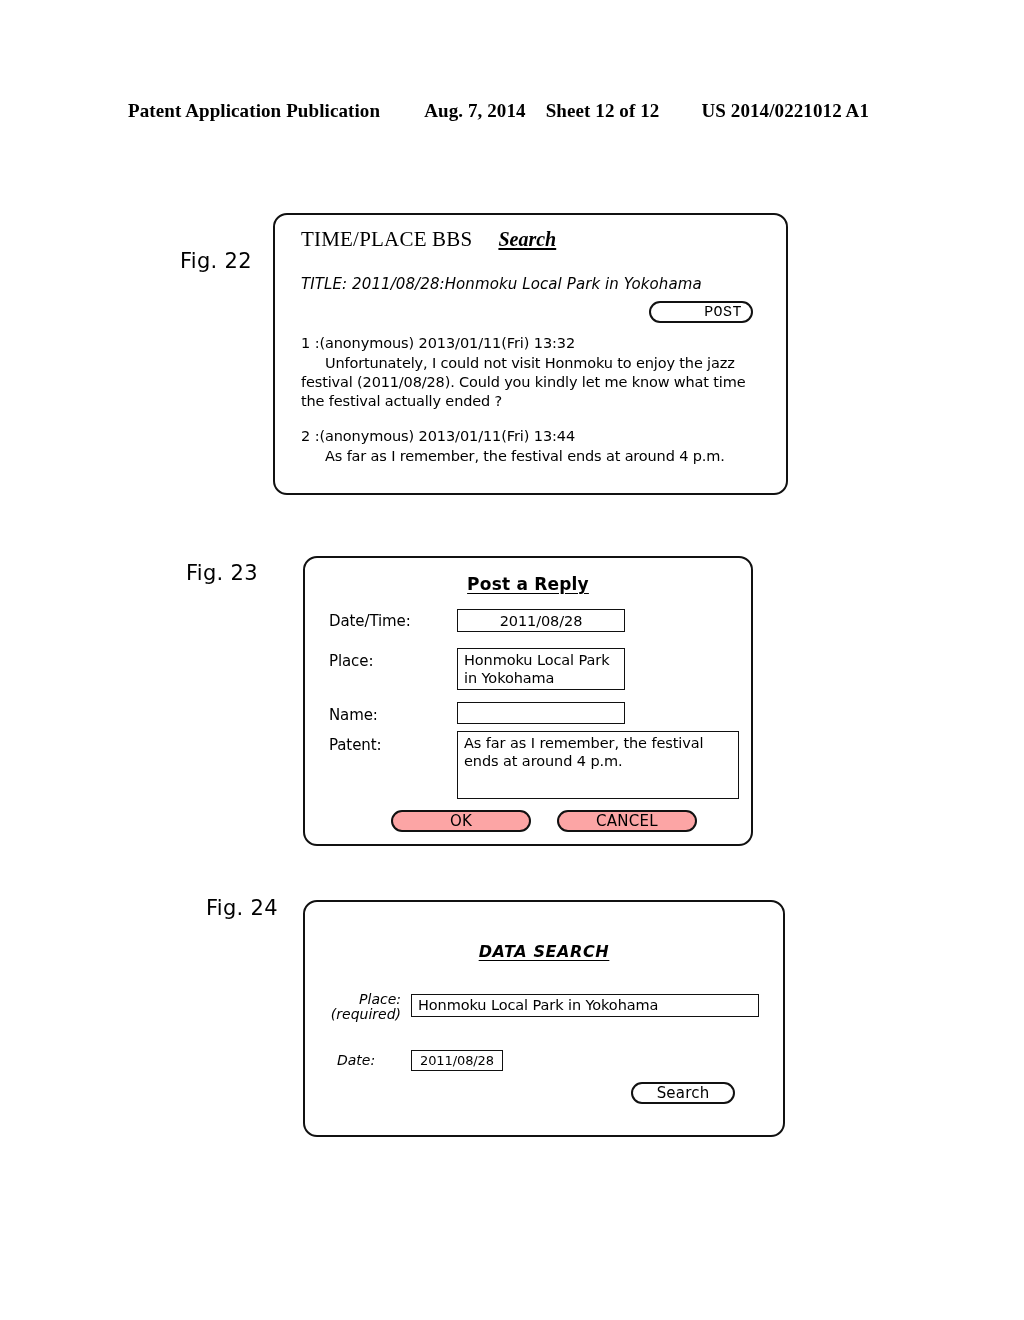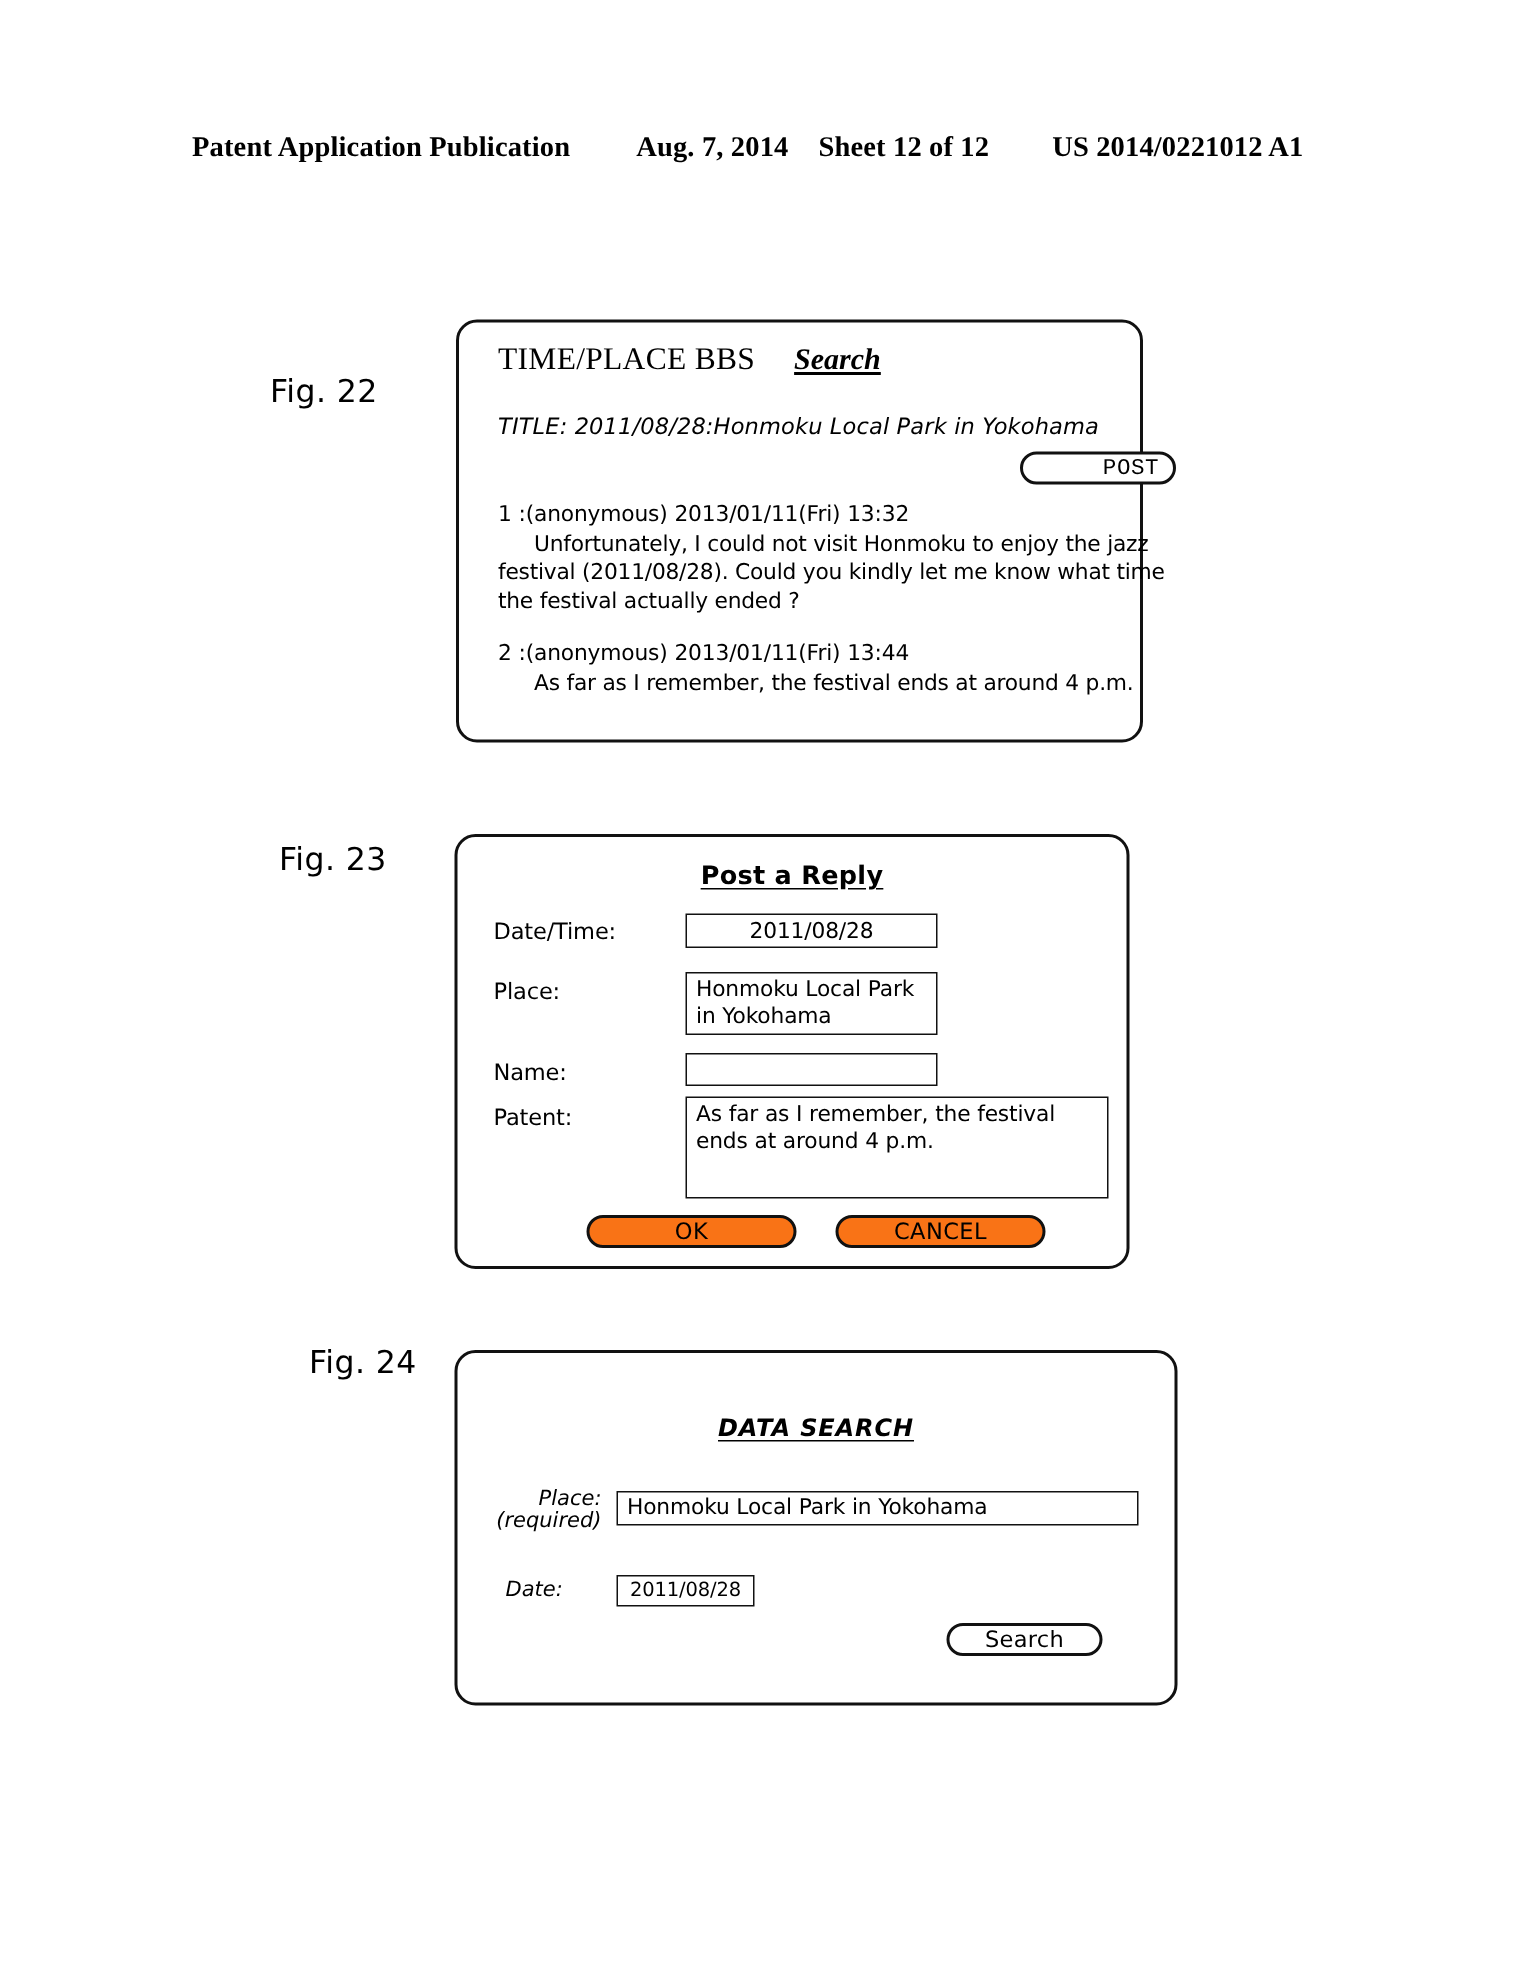--- a/index.html
+++ b/index.html
@@ -26,21 +26,21 @@
     font-family: "Liberation Serif", serif;
     font-weight: bold;
     font-size: 19px;
     letter-spacing: 0.1px;
     white-space: nowrap;
     display: flex;
     align-items: baseline;
   }
   .ph-pub   { }
   .ph-date  { margin-left: 44px; }
-  .ph-sheet { margin-left: 20px; }
+  .ph-sheet { margin-left: 20px; margin-top: 12px; }
   .ph-num   { margin-left: 42px; }
 
   
   .fig-label {
     position: absolute;
     font-family: "DejaVu Sans", sans-serif;
     font-size: 21px;
     letter-spacing: 0.3px;
     white-space: nowrap;
   }
@@ -54,23 +54,22 @@
     box-sizing: border-box;
     border: 2.5px solid #111;
     border-radius: 14px;
     background: #fff;
   }
 
   
   #fig22-panel {
     left: 273px;
     top: 213px;
-    width: 458px;
+    width: 515px;
     height: 282px;
-    margin-left: 31px;
   }
   #bbs-title-row {
     position: absolute;
     left: 26px;
     top: 12px;
     white-space: nowrap;
     font-family: "Liberation Serif", serif;
     font-size: 21px;
     display: flex;
     align-items: baseline;
@@ -204,21 +203,21 @@
     left: 86px;
     top: 252px;
     width: 306px;
     display: flex;
     justify-content: space-between;
   }
   .pill-button {
     box-sizing: border-box;
     border: 2px solid #111;
     border-radius: 11px;
-    background: #f97316;
+    background: #fca5a5;
     height: 22px;
     display: flex;
     align-items: center;
     justify-content: center;
     font-family: "DejaVu Sans", sans-serif;
     font-size: 15px;
     letter-spacing: 0.3px;
   }
   #reply-ok-button { width: 140px; }
   #reply-cancel-button { width: 140px; }

